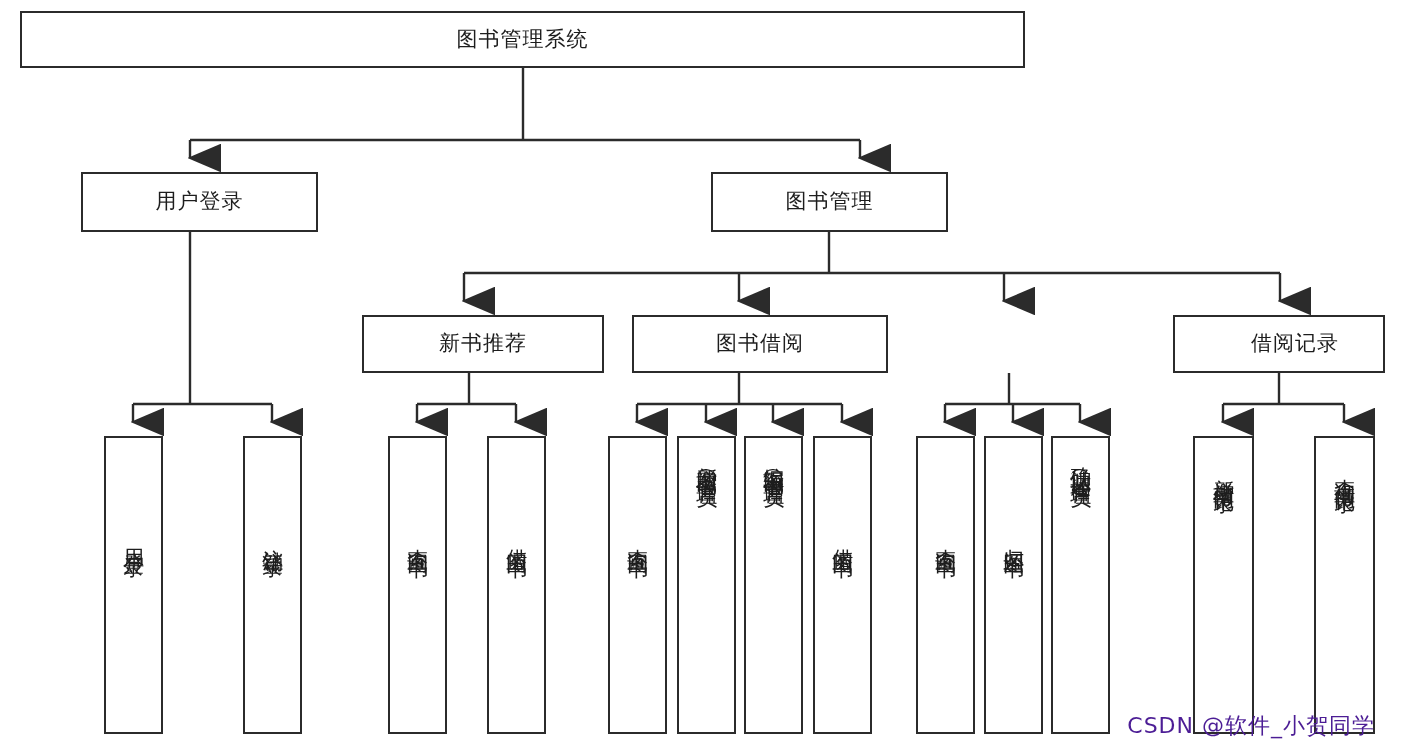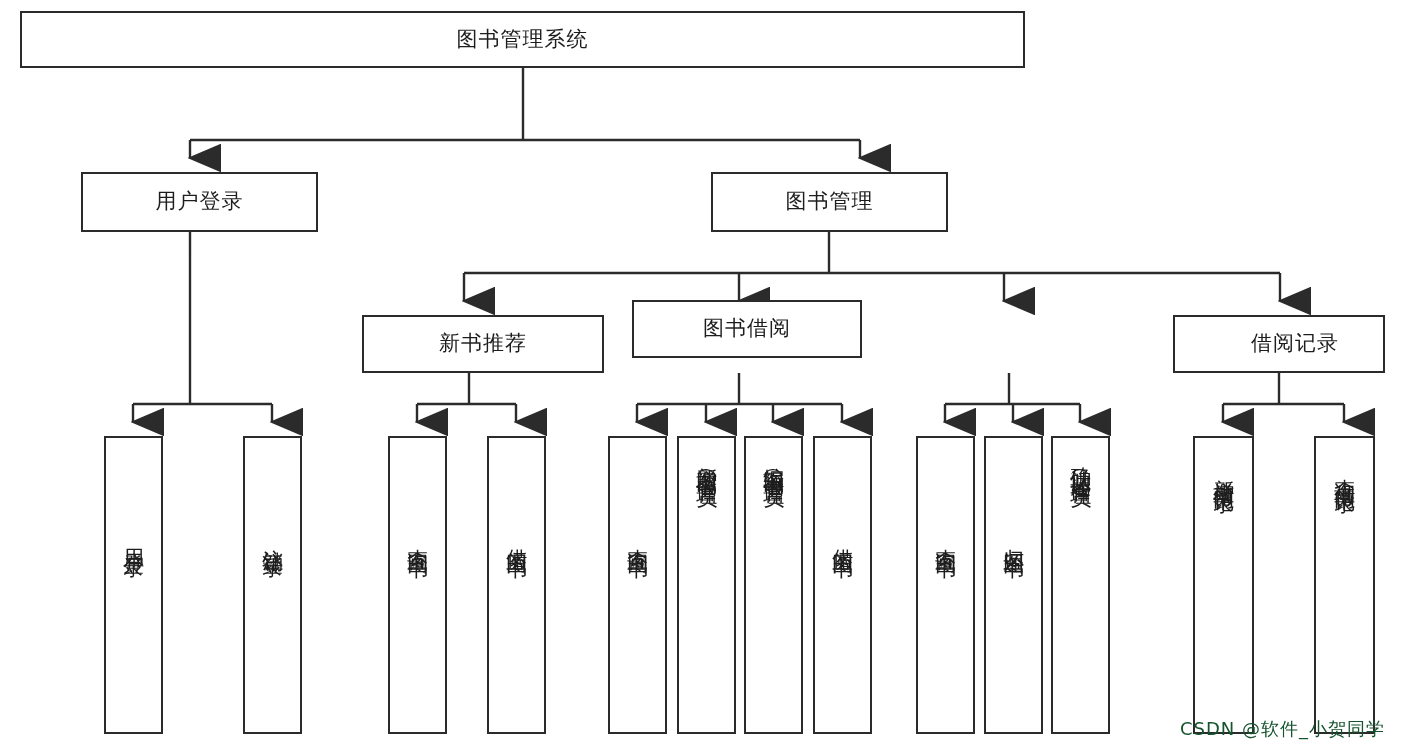--- a/index.html
+++ b/index.html
@@ -67,24 +67,24 @@
   .lk {
     stroke: #2b2b2b;
     stroke-width: 2.4;
     fill: none;
   }
   .arrowhead {
     fill: #2b2b2b;
   }
   #watermark {
     position: absolute;
-    right: 20px;
+    right: 30px;
     bottom: 6px;
-    font-size: 18px;
-    color: #14532d;
+    font-size: 22px;
+    color: #4c1d95;
     letter-spacing: 1px;
     white-space: nowrap;
   }
 </style>
 </head>
 <body>
 
 <div id="canvas">
 
   <svg class="links" viewBox="0 0 1405 747">
@@ -142,21 +142,21 @@
   <div class="node horizontal" style="left:81px; top:172px; width:237px; height:60px;">
     <span>用户登录</span>
   </div>
   <div class="node horizontal" style="left:711px; top:172px; width:237px; height:60px;text-align:center;">
     <span>图书管理</span>
   </div>
 
   <div class="node horizontal" style="left:362px; top:315px; width:242px; height:58px;">
     <span>新书推荐</span>
   </div>
-  <div class="node horizontal" style="left:632px; top:300px; width:230px; height:58px;">
+  <div class="node horizontal" style="left:632px; top:315px; width:256px; height:58px;">
     <span>图书借阅</span>
   </div>
   <div class="node horizontal" style="left:1173px; top:315px; width:212px; height:58px;padding-left:32px;">
     <span>借阅记录</span>
   </div>
 
   <div class="node vertical mid" style="left:104px; top:436px; width:59px; height:298px;">
     <span class="vtext">用户登录</span>
   </div>
   <div class="node vertical mid" style="left:243px; top:436px; width:59px; height:298px;">

